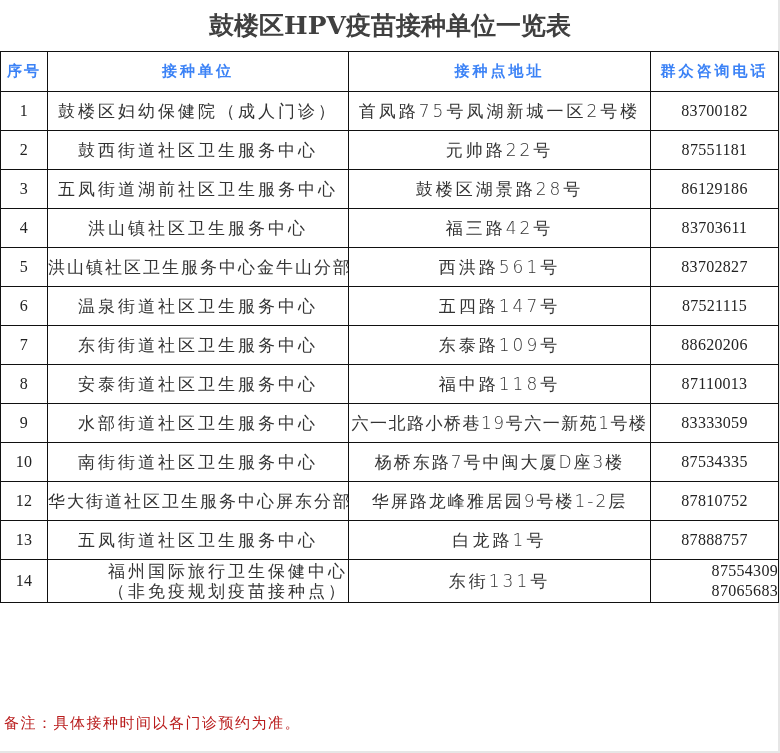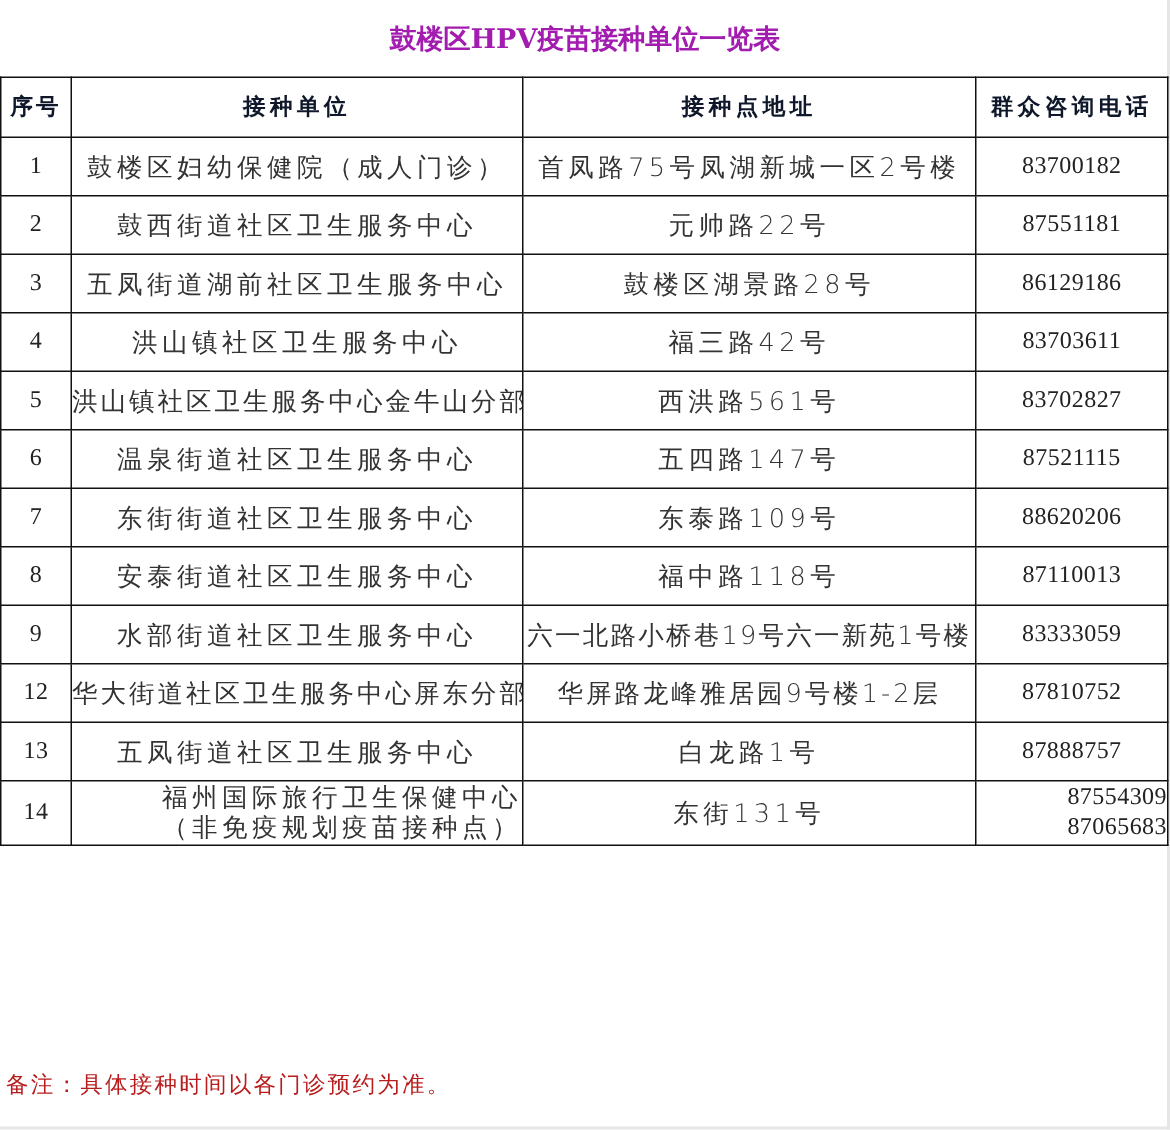--- a/index.html
+++ b/index.html
@@ -4,37 +4,37 @@
 <style>
   html, body { margin: 0; padding: 0; }
   body {
     width: 780px; height: 753px; background: #ffffff; position: relative; overflow: hidden;
     font-family: "DejaVu Serif", "Liberation Serif", serif; color: #1a1a1a;
   }
   .page { position: absolute; left: 0; top: 0; width: 778px; height: 751px; background: #fff; border-right: 2px solid #e6e6e6; border-bottom: 2px solid #e6e6e6; }
   .title {
     position: absolute; left: 0; top: 0; width: 780px; height: 51px;
     display: flex; align-items: center; justify-content: center;
-    font-family: "DejaVu Serif", "Liberation Serif", serif; font-weight: bold; font-size: 18px; color: #a21caf;
+    font-family: "DejaVu Serif", "Liberation Serif", serif; font-weight: bold; font-size: 25px; color: #404040;
     letter-spacing: 0px;
   }
   table.grid {
     position: absolute; left: 0; top: 51px;
     border-collapse: collapse; table-layout: fixed; width: 778px;
   }
   table.grid col.c-no { width: 47px; }
   table.grid col.c-unit { width: 301px; }
   table.grid col.c-addr { width: 302px; }
   table.grid col.c-tel { width: 128px; }
   table.grid th, table.grid td {
     border: 1.5px solid #111; text-align: center; vertical-align: middle; padding: 0;
     overflow: hidden; white-space: nowrap;
   }
   table.grid th {
-    height: 39px; font-weight: bold; font-size: 15px; letter-spacing: 3px; color: #0f172a;
+    height: 39px; font-weight: bold; font-size: 15px; letter-spacing: 3px; color: #3b82f6;
     font-family: "DejaVu Sans", "Liberation Sans", sans-serif;
   }
   table.grid th.h-no { letter-spacing: 2px; font-size: 15px; }
   table.grid td { height: 38px; font-size: 17px; color: #222; }
   table.grid td.cjk { font-family: "DejaVu Sans", "Liberation Sans", sans-serif; letter-spacing: 3px; font-weight: 300; color: #333; }
   table.grid td.num { font-family: "Liberation Serif", "DejaVu Serif", serif; font-size: 16px; letter-spacing: 0.3px; }
   table.grid tr.tall td { height: 42px; }
   .two-line { display: flex; flex-direction: column; line-height: 20px; text-align: right; }
   .note {
     position: absolute; left: 4px; top: 714px; height: 24px;
@@ -111,20 +111,26 @@
         <td class="cjk">福中路118号</td>
         <td class="num">87110013</td>
       </tr>
       <tr>
         <td class="num">9</td>
         <td class="cjk">水部街道社区卫生服务中心</td>
         <td class="cjk" style="letter-spacing:1.5px">六一北路小桥巷19号六一新苑1号楼</td>
         <td class="num">83333059</td>
       </tr>
       <tr>
+        <td class="num">10</td>
+        <td class="cjk">南街街道社区卫生服务中心</td>
+        <td class="cjk" style="letter-spacing:2px">杨桥东路7号中闽大厦D座3楼</td>
+        <td class="num">87534335</td>
+      </tr>
+      <tr>
         <td class="num">12</td>
         <td class="cjk" style="letter-spacing:2px">华大街道社区卫生服务中心屏东分部</td>
         <td class="cjk" style="letter-spacing:2px">华屏路龙峰雅居园9号楼1-2层</td>
         <td class="num">87810752</td>
       </tr>
       <tr>
         <td class="num">13</td>
         <td class="cjk">五凤街道社区卫生服务中心</td>
         <td class="cjk">白龙路1号</td>
         <td class="num">87888757</td>

